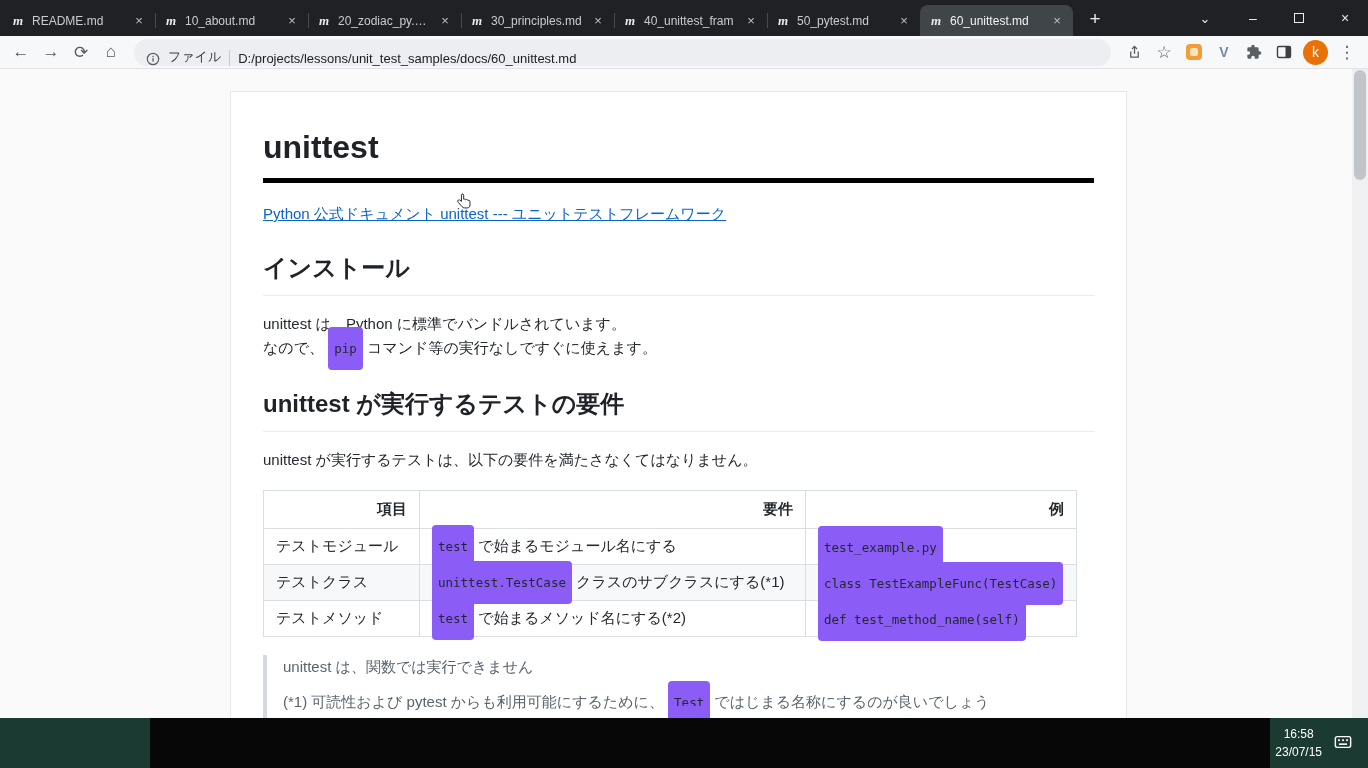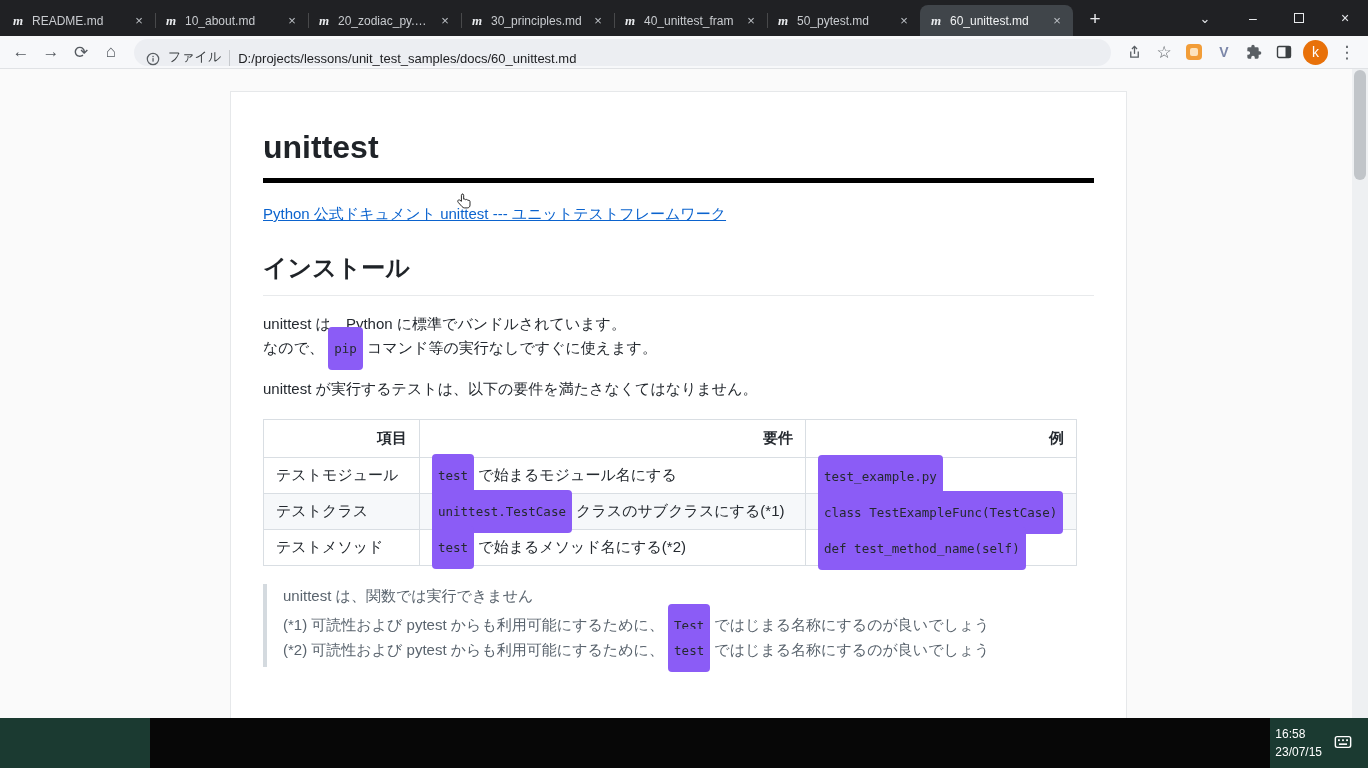--- a/index.html
+++ b/index.html
@@ -62,26 +62,26 @@
   .req th, .req td { border: 1px solid #d9dee3; }
   .req th { font-weight: 700; text-align: right; padding: 9px 12px; }
   .req td { padding: 8px 12px; }
   .req .c1 { width: 156px; }
   .req .c2 { width: 386px; }
   .req .c3 { width: 271px; }
   .req tbody tr:nth-child(2) { background: #f6f8fa; }
 
   blockquote.md { margin: 18px 0 0; padding: 0 0 4px 16px; border-left: 4px solid #d4dadf; color: #5a646e; }
   blockquote.md p { margin: 0; font-size: 15px; line-height: 24px; }
-  blockquote.md p + p { margin-top: 5px; }
+  blockquote.md p + p { margin-top: 11px; }
 
   
   .bottombar { position: absolute; left: 0; bottom: 0; width: 100%; height: 50px; background: #1b3a31; }
   .blackpanel { position: absolute; left: 150px; top: 0; width: 1120px; height: 50px; background: #070707; }
-  .clock { position: absolute; right: 46px; top: 7px; text-align: left; color: #ffffff; font-size: 12px; line-height: 18px; }
+  .clock { position: absolute; right: 46px; top: 7px; text-align: center; color: #ffffff; font-size: 12px; line-height: 18px; }
   .ime { position: absolute; right: 14px; top: 13px; width: 22px; height: 22px; display: flex; align-items: center;
          justify-content: center; }
 
   .cursor { position: absolute; left: 455px; top: 192px; width: 20px; height: 22px; pointer-events: none; }
 </style>
 </head>
 <body>
 
 <div class="screen">
 
@@ -181,20 +181,21 @@
       <p class="linkp">
         <a class="mdlink">Python 公式ドキュメント unittest --- ユニットテストフレームワーク</a>
       </p>
 
       <h2>インストール</h2>
       <p class="body">
         <span>unittest は、Python に標準でバンドルされています。</span><br>
         <span>なので、 </span><code class="chip">pip</code><span> コマンド等の実行なしですぐに使えます。</span>
       </p>
 
+      <h2>unittest が実行するテストの要件</h2>
       <p class="body">unittest が実行するテストは、以下の要件を満たさなくてはなりません。</p>
 
       <table class="req">
         <thead>
           <tr>
             <th class="c1">項目</th>
             <th class="c2">要件</th>
             <th class="c3">例</th>
           </tr>
         </thead>

